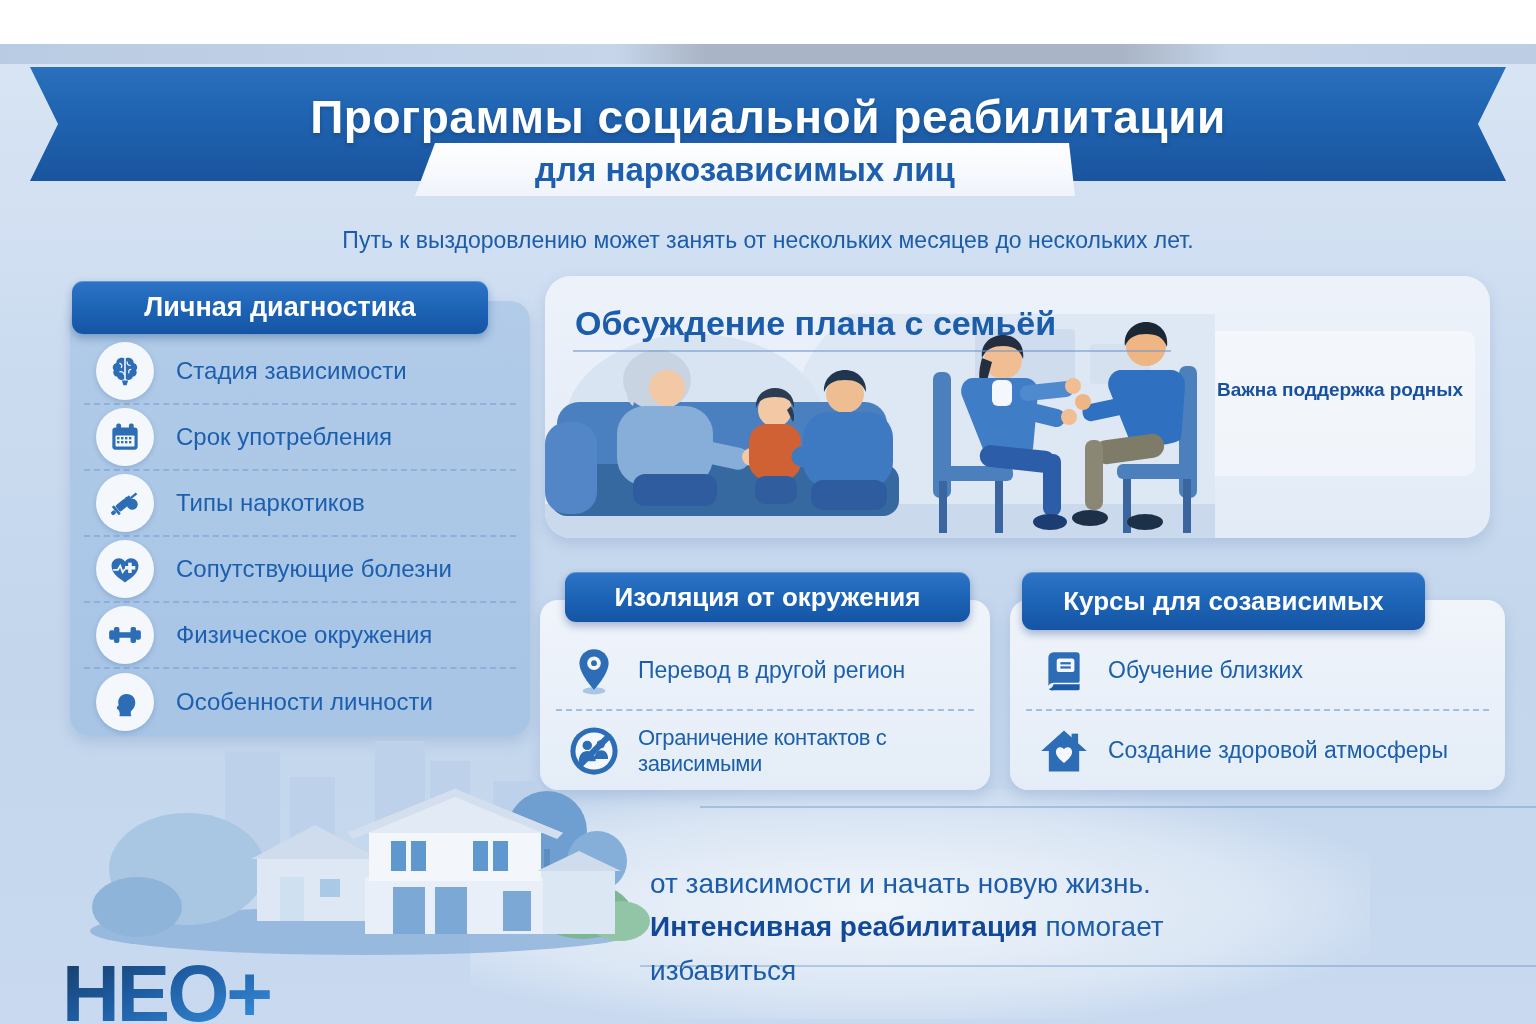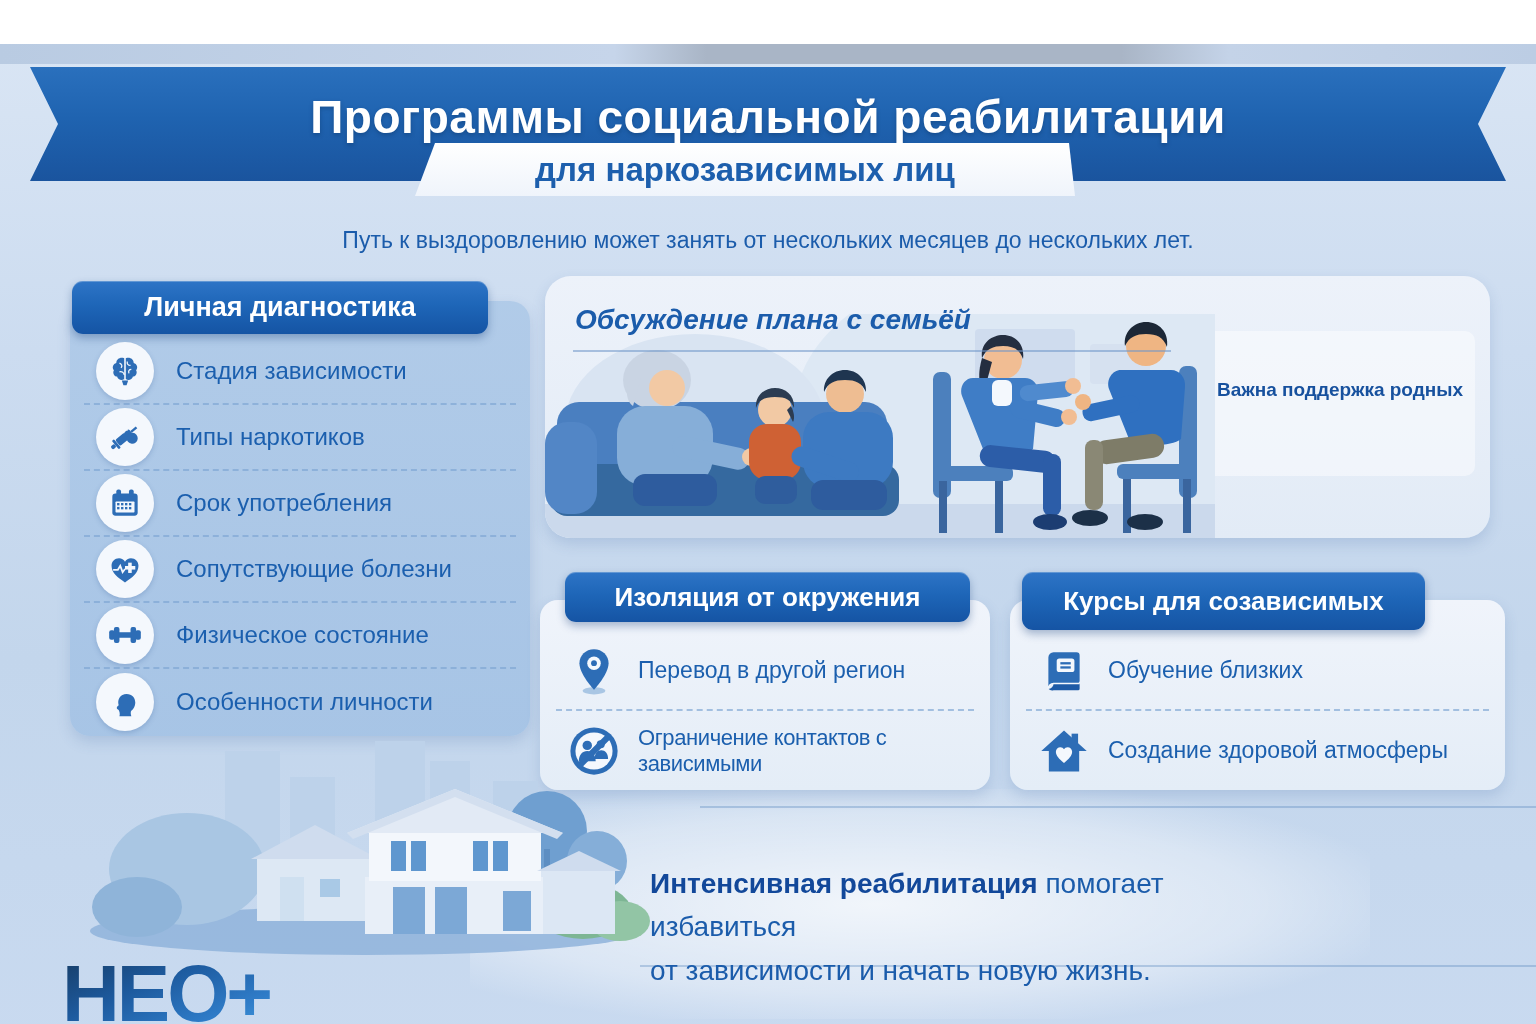--- a/index.html
+++ b/index.html
@@ -76,21 +76,21 @@
   .diag-label { margin-left:22px; color:#1b5fae; font-size:24px; font-weight:500; }
 
   
   .family-panel {
     position:absolute; left:545px; top:232px; width:945px; height:262px;
     border-radius:26px; overflow:hidden;
     background:linear-gradient(180deg,#edf2fa 0%,#e2ebf6 100%);
     box-shadow:0 6px 14px rgba(60,100,160,0.18);
   }
   .family-title {
-    position:absolute; left:30px; top:28px; color:#1b5cab; font-size:28px; font-weight:bold;font-style:italic;
+    position:absolute; left:30px; top:28px; color:#1b5cab; font-size:34px; font-weight:bold;
   }
   .family-underline { position:absolute; left:28px; top:74px; width:598px; height:2px; background:rgba(110,150,200,0.55); }
   .family-illust { position:absolute; left:0; top:38px; }
   .family-note-bg {
     position:absolute; left:660px; top:55px; width:270px; height:145px;
     background:rgba(255,255,255,0.45); border-radius:10px;
   }
   .family-note {
     position:absolute; left:655px; top:100px; width:280px; text-align:center;
     color:#17519e; font-size:19px; font-weight:bold; line-height:1.5;
@@ -151,39 +151,20 @@
               <path d="M23 8c-5-2-10 1-10 6-4 1-6 6-3 9-2 3 0 8 4 8 1 4 6 6 9 3 0 2 0 3 1 5h-1V8z"></path>
               <path d="M25 8c5-2 10 1 10 6 4 1 6 6 3 9 2 3 0 8-4 8-1 4-6 6-9 3 0 2 0 3-1 5h1V8z"></path>
               <path d="M20 36h8l-2 6h-4z"></path>
             </g>
             <g stroke="#f4f8fd" stroke-width="1.6" fill="none">
               <path d="M17 14c3 1 4 4 2 6m8-8c-1 3 1 5 4 5m-14 8c3-1 6 1 6 4m9-7c-3 0-4 2-3 5"></path>
             </g>
           </svg>
         </span>
         <span class="diag-label">Стадия зависимости</span>
-      </div>
-
-      <div class="diag-row">
-        <span class="icon-circle">
-          <svg width="38" height="38" viewBox="0 0 48 48">
-            <g transform="rotate(-40 24 24)" fill="#2d6db6">
-              <rect x="12" y="19" width="22" height="10" rx="2"></rect>
-              <rect x="34" y="22.5" width="9" height="3"></rect>
-              <rect x="8" y="17" width="3.5" height="14" rx="1.5"></rect>
-              <rect x="2" y="21.5" width="6" height="5" rx="2"></rect>
-              <circle cx="30" cy="31" r="7"></circle>
-            </g>
-            <g stroke="#f4f8fd" stroke-width="1.5">
-              <line x1="20" y1="15" x2="23" y2="19"></line>
-                <line x1="24" y1="12" x2="27" y2="16"></line>
-            </g>
-          </svg>
-        </span>
-        <span class="diag-label">Типы наркотиков</span>
       </div>
 
       <div class="diag-row">
         <span class="icon-circle">
           <svg width="38" height="38" viewBox="0 0 48 48">
             <rect x="8" y="12" width="32" height="28" rx="4" fill="#2d6db6"></rect>
             <rect x="13" y="7" width="6" height="9" rx="2.5" fill="#2d6db6"></rect>
             <rect x="29" y="7" width="6" height="9" rx="2.5" fill="#2d6db6"></rect>
             <rect x="12" y="22" width="24" height="14" rx="1" fill="#f4f8fd"></rect>
             <g fill="#2d6db6">
@@ -197,20 +178,39 @@
                 <rect x="29" y="29" width="3" height="3"></rect>
             </g>
           </svg>
         </span>
         <span class="diag-label">Срок употребления</span>
       </div>
 
       <div class="diag-row">
         <span class="icon-circle">
           <svg width="38" height="38" viewBox="0 0 48 48">
+            <g transform="rotate(-40 24 24)" fill="#2d6db6">
+              <rect x="12" y="19" width="22" height="10" rx="2"></rect>
+              <rect x="34" y="22.5" width="9" height="3"></rect>
+              <rect x="8" y="17" width="3.5" height="14" rx="1.5"></rect>
+              <rect x="2" y="21.5" width="6" height="5" rx="2"></rect>
+              <circle cx="30" cy="31" r="7"></circle>
+            </g>
+            <g stroke="#f4f8fd" stroke-width="1.5">
+              <line x1="20" y1="15" x2="23" y2="19"></line>
+                <line x1="24" y1="12" x2="27" y2="16"></line>
+            </g>
+          </svg>
+        </span>
+        <span class="diag-label">Типы наркотиков</span>
+      </div>
+
+      <div class="diag-row">
+        <span class="icon-circle">
+          <svg width="38" height="38" viewBox="0 0 48 48">
             <path d="M24 41c-9-6-17-12-17-21 0-5.5 4-9.5 9.5-9.5 3.2 0 6 1.8 7.5 4.2 1.5-2.4 4.3-4.2 7.5-4.2C37 10.5 41 14.5 41 20c0 9-8 15-17 21z" fill="#2d6db6"></path>
             <polyline points="9,25 15,25 18,20 21,28 24,24" stroke="#f4f8fd" stroke-width="2.2" fill="none"></polyline>
             <g fill="#f4f8fd">
                 <rect x="28" y="16" width="4.5" height="13"></rect>
                 <rect x="24" y="20.2" width="13" height="4.5"></rect>
               </g>
           </svg>
         </span>
         <span class="diag-label">Сопутствующие болезни</span>
       </div>
@@ -220,21 +220,21 @@
           <svg width="38" height="38" viewBox="0 0 48 48">
             <g fill="#2d6db6">
               <rect x="4" y="18" width="7" height="12" rx="2.5"></rect>
               <rect x="37" y="18" width="7" height="12" rx="2.5"></rect>
               <rect x="10" y="14" width="7" height="20" rx="2.5"></rect>
               <rect x="31" y="14" width="7" height="20" rx="2.5"></rect>
               <rect x="16" y="20.5" width="16" height="7"></rect>
             </g>
           </svg>
         </span>
-        <span class="diag-label">Физическое состояние</span>
+        <span class="diag-label">Физическое окружения</span>
       </div>
 
       <div class="diag-row">
         <span class="icon-circle">
           <svg width="38" height="38" viewBox="0 0 48 48">
             <path d="M17 42c1-3 0-6-1-8-2-1-3-2-2-4l2-2c-2-7 2-14 10-14 7 0 11 5 11 11 0 4-2 8-5 10-1 1-1 4 0 7z" fill="#2d6db6"></path>
           </svg>
         </span>
         <span class="diag-label">Особенности личности</span>
       </div>
@@ -419,22 +419,22 @@
     <g fill="#7ca8d6">
       <rect x="318" y="148" width="32" height="47"></rect>
       <rect x="360" y="148" width="32" height="47"></rect>
       <rect x="428" y="152" width="28" height="40"></rect>
     </g>
     <rect x="468" y="132" width="72" height="63" fill="#dce7f4"></rect>
     <polygon points="462,132 504,112 546,132" fill="#cfdcee"></polygon>
   </svg>
 
   <div class="conclusion">
+    <div>от зависимости и начать новую жизнь.</div>
     <div><span class="bold">Интенсивная реабилитация</span><span> помогает избавиться</span></div>
-    <div>от зависимости и начать новую жизнь.</div>
   </div>
 
   <svg class="logo" width="250" height="95" viewBox="0 0 250 95">
     <defs>
       <linearGradient id="logograd" x1="0" y1="0" x2="1" y2="1">
         <stop offset="0" stop-color="#16395f"></stop>
         <stop offset="0.4" stop-color="#1d5a9e"></stop>
         <stop offset="0.75" stop-color="#2f7cc8"></stop>
         <stop offset="1" stop-color="#46a0e0"></stop>
       </linearGradient>

